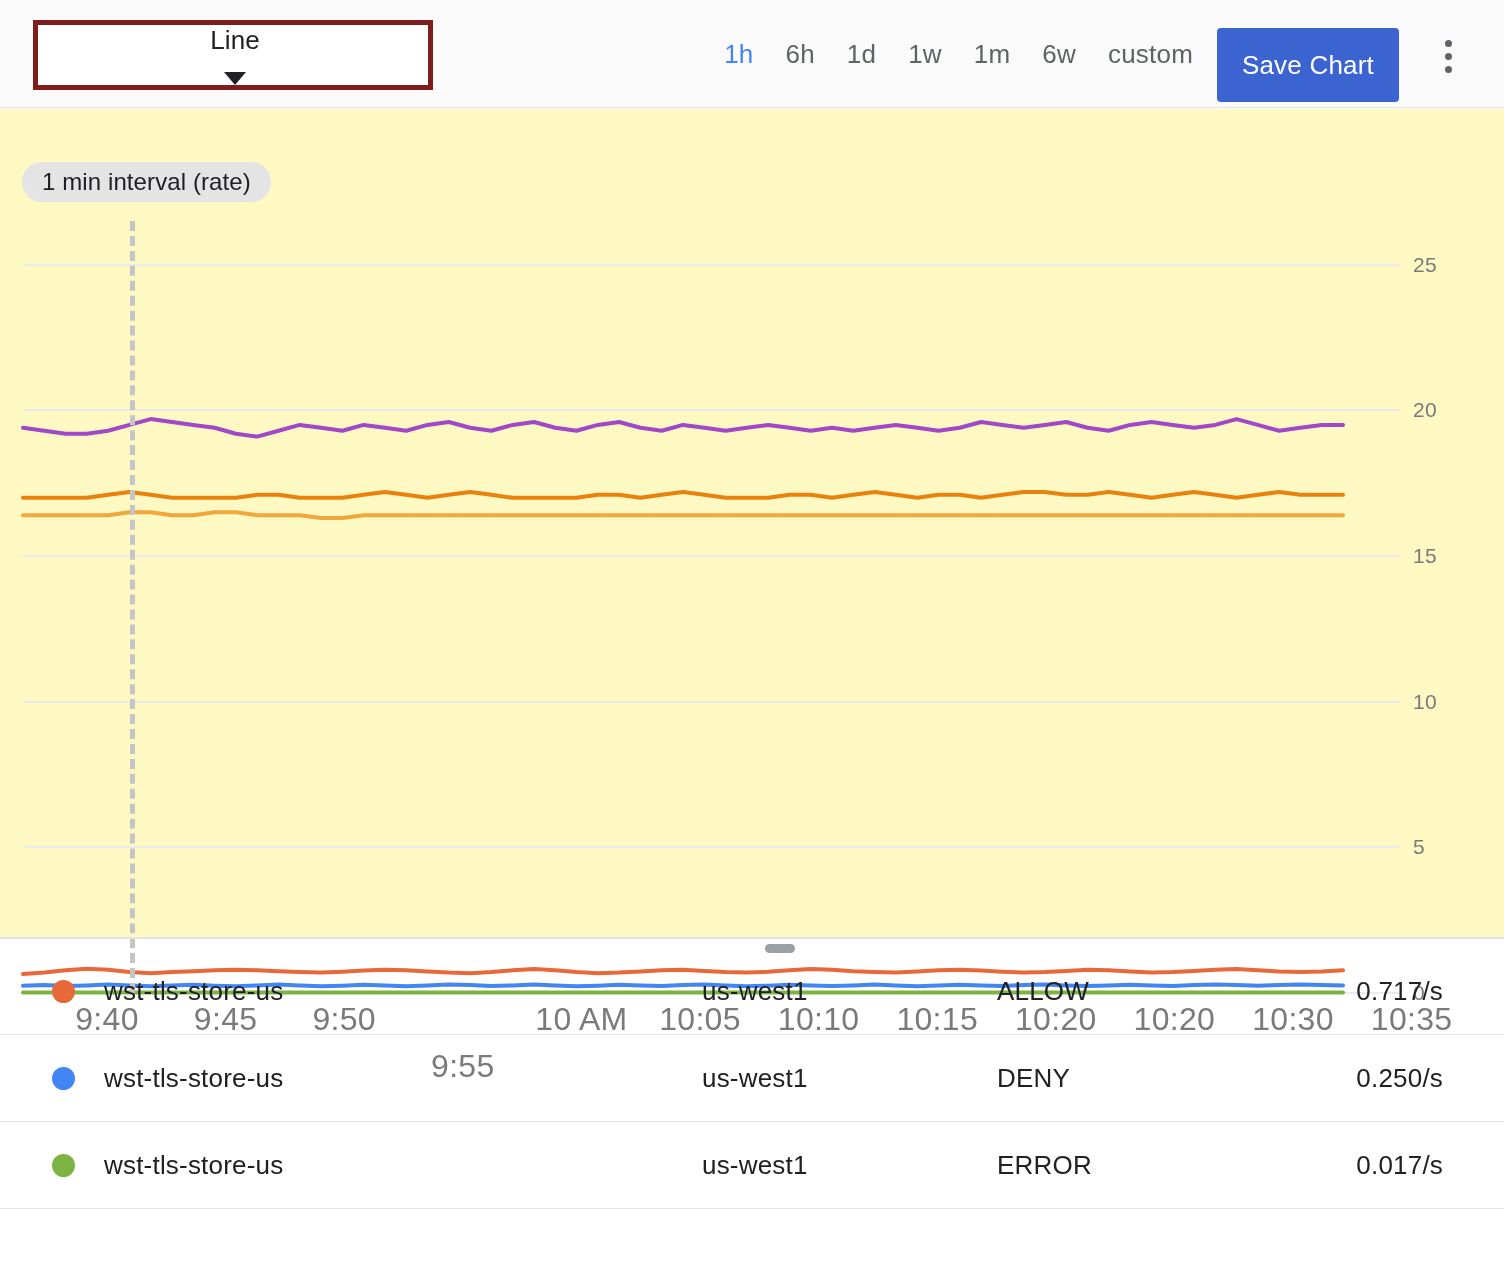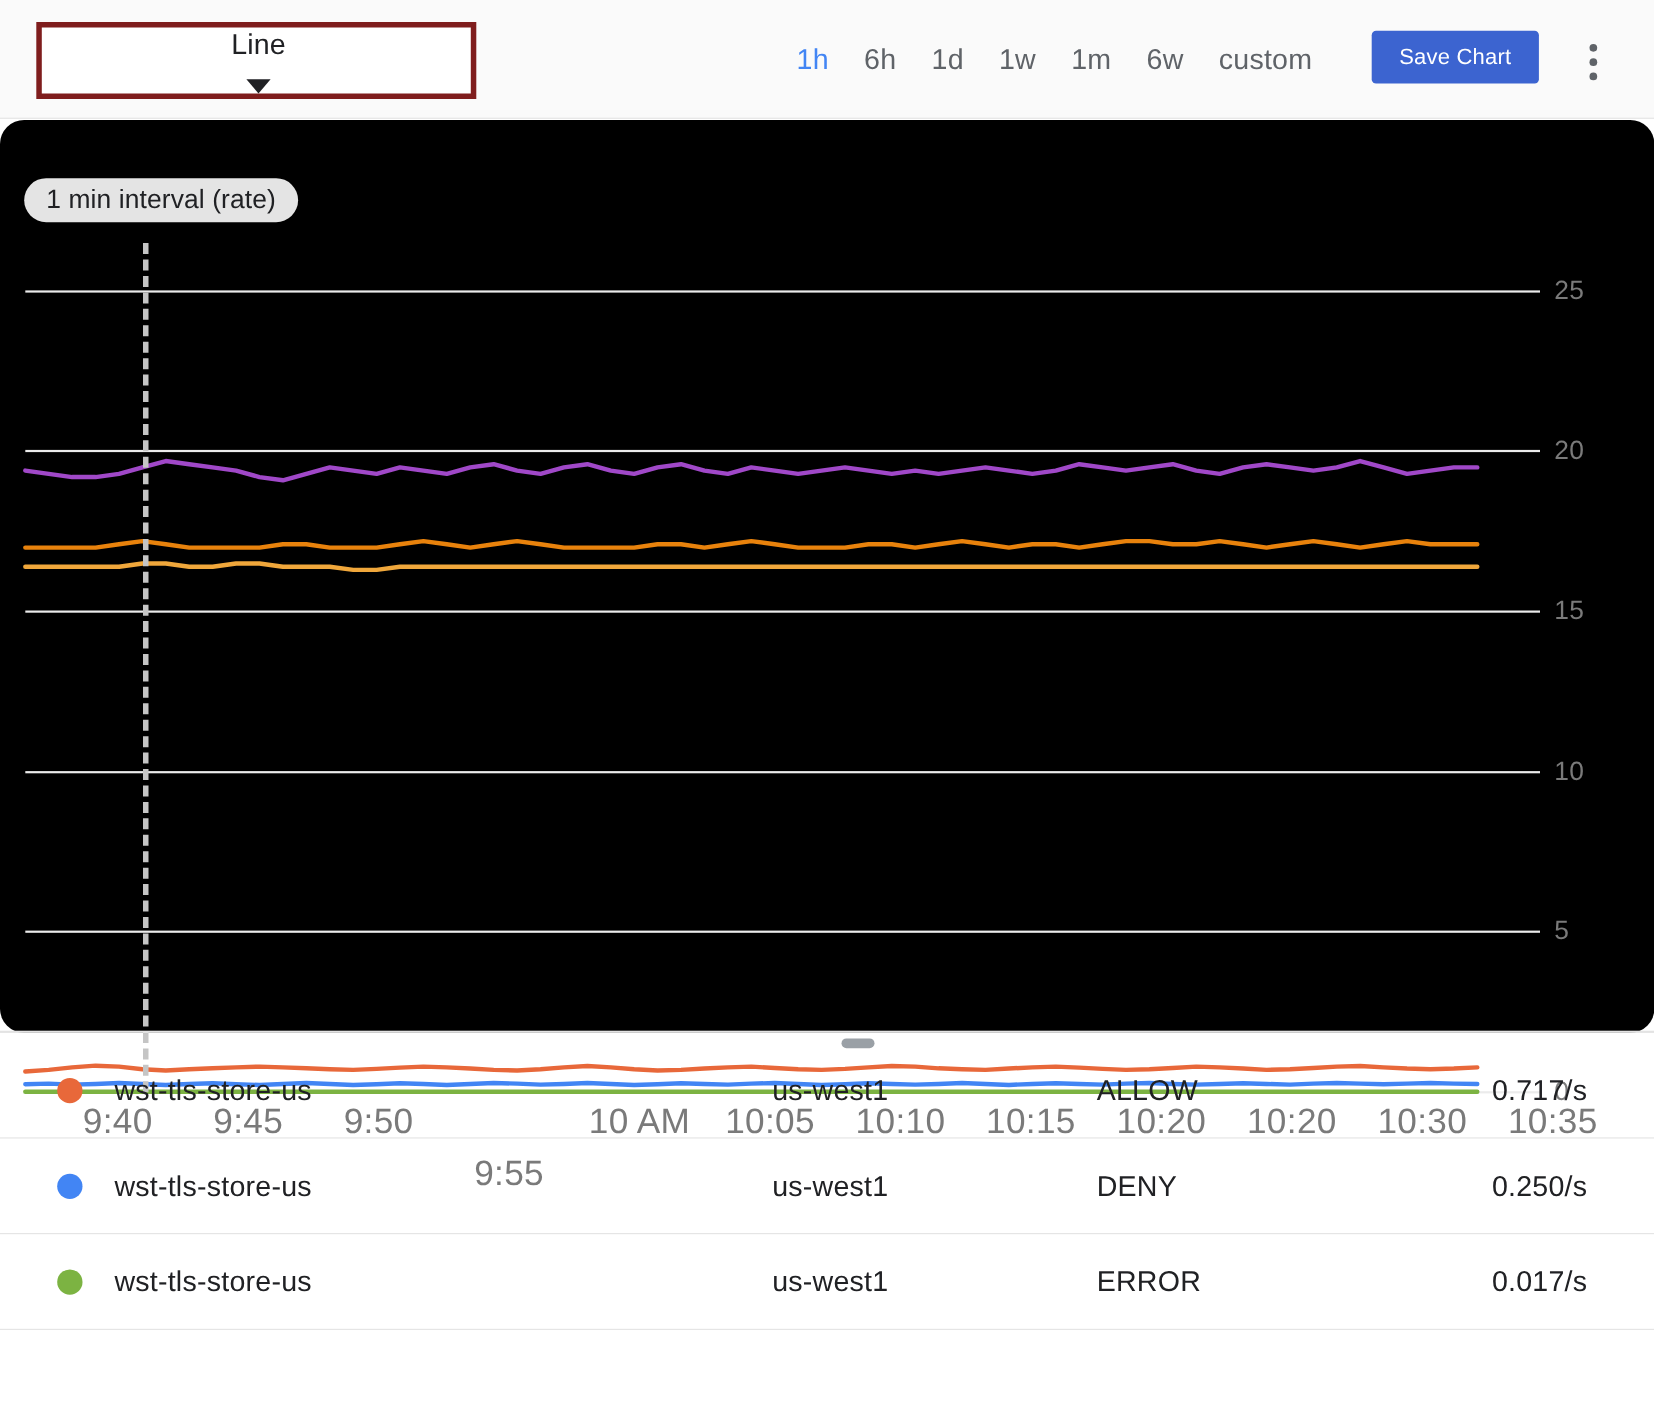--- a/index.html
+++ b/index.html
@@ -58,48 +58,47 @@
     color: #5f6368;
     padding: 6px 16px;
     cursor: pointer;
     letter-spacing: 0.2px;
     white-space: nowrap;
   }
   .range-item.active { color: #4285f4; }
 
   .save-chart-btn {
     position: absolute; right: 105px; top: 28px;
-    height: 48px;
+    height: 74px;
     padding: 0 25px;
     background: #3c64d0;
     color: #ffffff;
     border: none;
     border-radius: 4px;
-    font-size: 20px;
+    font-size: 26px;
     font-family: "Liberation Sans", sans-serif;
     letter-spacing: 0.2px;
     cursor: pointer;
     display: flex; align-items: center; justify-content: center;
   }
   .kebab {
     position: absolute; right: 36px; top: 32px;
     width: 40px; height: 48px;
     display: flex; flex-direction: column;
     align-items: center; justify-content: center;
     gap: 6px;
     cursor: pointer;
   }
   .kebab i { width: 7px; height: 7px; border-radius: 50%; background: #5f6368; display: block; }
 
   
   .chart-panel {
     position: absolute; left: 0; top: 109px;
     width: 1504px; height: 830px;
-    background: #000000;
-    border-radius: 22px;
+    background: #fef9c3;
   }
   .interval-chip {
     position: absolute; left: 22px; top: 53px;
     height: 40px;
     background: #e4e4e4;
     border-radius: 20px;
     display: flex; align-items: center;
     padding: 0 20px;
     font-size: 24px;
     color: #202124;
@@ -112,21 +111,21 @@
     width: 1377px; height: 772px;
   }
   .gridline {
     position: absolute; left: 0;
     width: 1377px; height: 2px;
     background: #ebebeb;
   }
   .ytick {
     position: absolute;
     left: 1390px;
-    font-size: 24px;
+    font-size: 21px;
     color: #7a7a7a;
     transform: translateY(-50%);
     letter-spacing: 0.3px;
     white-space: nowrap;
   }
   .cursor-line {
     position: absolute;
     top: 0; height: 772px;
     width: 5px;
     border-left: 5px dashed #c5c5c5;

